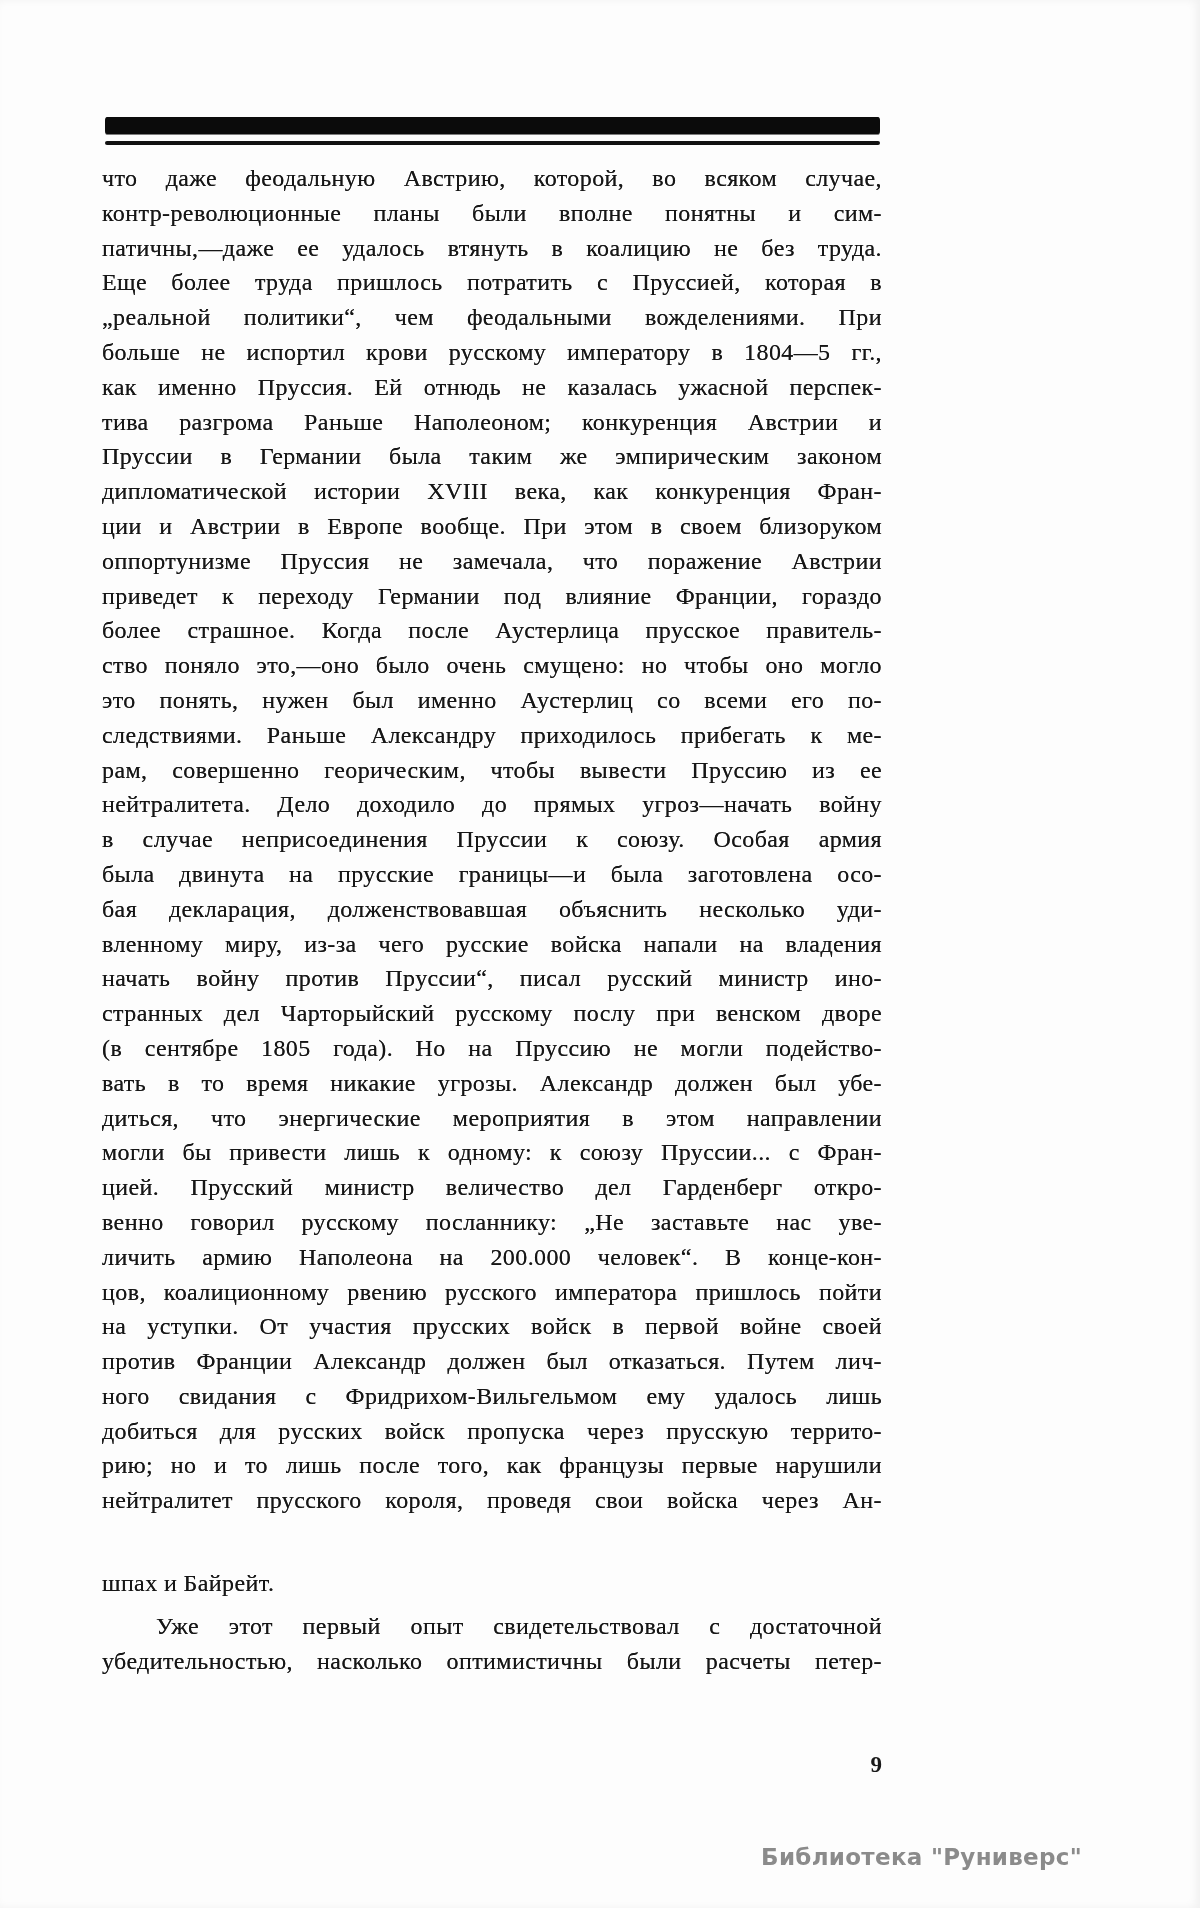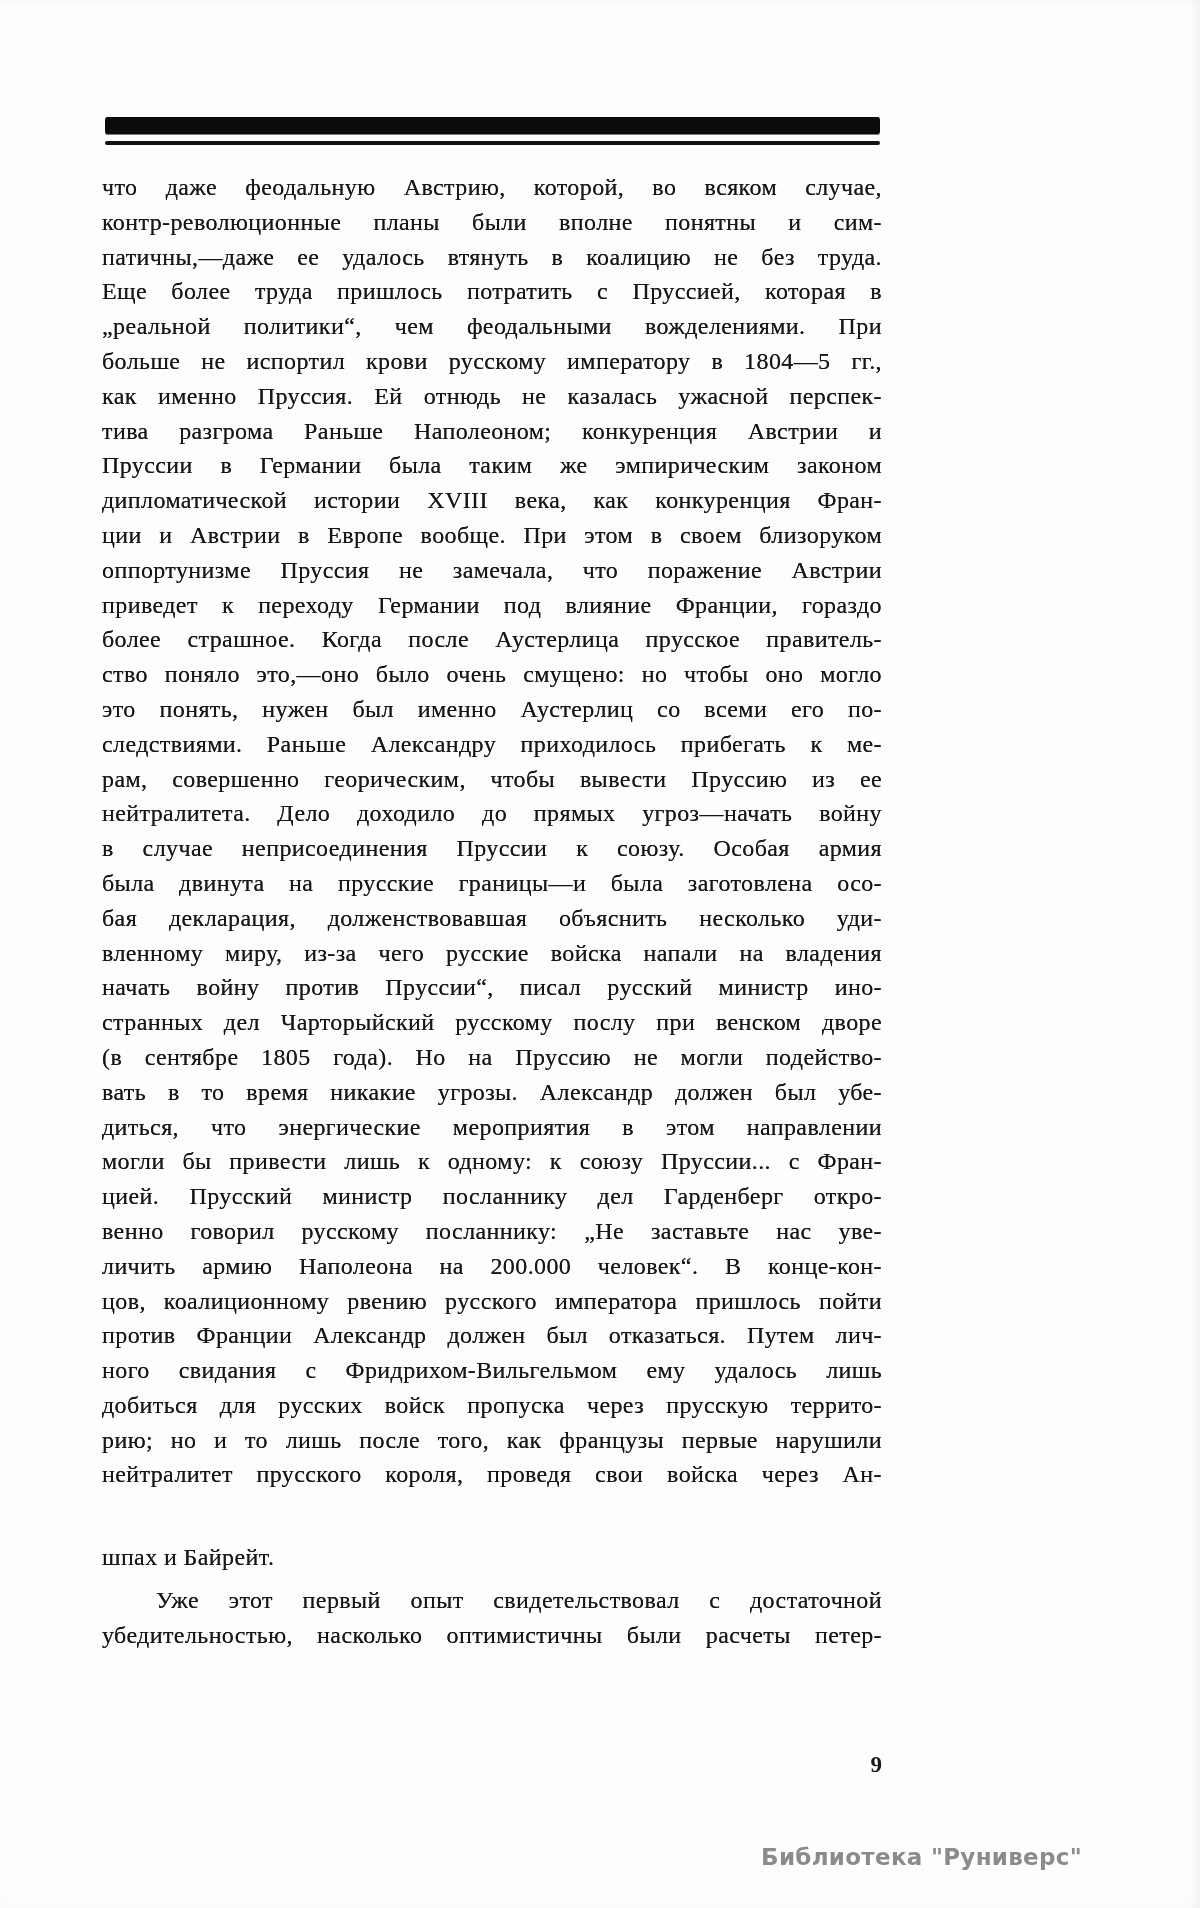--- a/index.html
+++ b/index.html
@@ -30,21 +30,21 @@
   }
   .toprule .bar-thin {
     margin-top: 7px;
     height: 4px;
     background: #111111;
     border-radius: 2px;
   }
   .text-block {
     position: absolute;
     left: 102px;
-    top: 170px;
+    top: 161px;
     width: 780px;
     font-size: 24px;
     line-height: 34.8px;
     color: #161616;
     letter-spacing: 0.4px;
     text-shadow: 0 0 0.6px rgba(10,10,10,0.75);
   }
   .line {
     text-align: justify;
     text-align-last: justify;
@@ -115,24 +115,25 @@
       <div class="line">в случае неприсоединения Пруссии к союзу. Особая армия</div>
       <div class="line">была двинута на прусские границы—и была заготовлена осо-</div>
       <div class="line">бая декларация, долженствовавшая объяснить несколько уди-</div>
       <div class="line">вленному миру, из-за чего русские войска напали на владения</div>
       <div class="line">начать войну против Пруссии“, писал русский министр ино-</div>
       <div class="line">странных дел Чарторыйский русскому послу при венском дворе</div>
       <div class="line">(в сентябре 1805 года). Но на Пруссию не могли подейство-</div>
       <div class="line">вать в то время никакие угрозы. Александр должен был убе-</div>
       <div class="line">диться, что энергические мероприятия в этом направлении</div>
       <div class="line">могли бы привести лишь к одному: к союзу Пруссии... с Фран-</div>
-      <div class="line">цией. Прусский министр посланнику дел Гарденберг откро-</div>
+      <div class="line">цией. Прусский министр величество дел Гарденберг откро-</div>
       <div class="line">венно говорил русскому посланнику: „Не заставьте нас уве-</div>
       <div class="line">личить армию Наполеона на 200.000 человек“. В конце-кон-</div>
       <div class="line">цов, коалиционному рвению русского императора пришлось пойти</div>
+      <div class="line">на уступки. От участия прусских войск в первой войне своей</div>
       <div class="line">против Франции Александр должен был отказаться. Путем лич-</div>
       <div class="line">ного свидания с Фридрихом-Вильгельмом ему удалось лишь</div>
       <div class="line">добиться для русских войск пропуска через прусскую террито-</div>
       <div class="line">рию; но и то лишь после того, как французы первые нарушили</div>
       <div class="line">нейтралитет прусского короля, проведя свои войска через Ан-</div>
       <div class="line short">шпах и Байрейт.</div>
       <div class="line indent">Уже этот первый опыт свидетельствовал с достаточной</div>
       <div class="line">убедительностью, насколько оптимистичны были расчеты петер-</div>
     </div>
 

